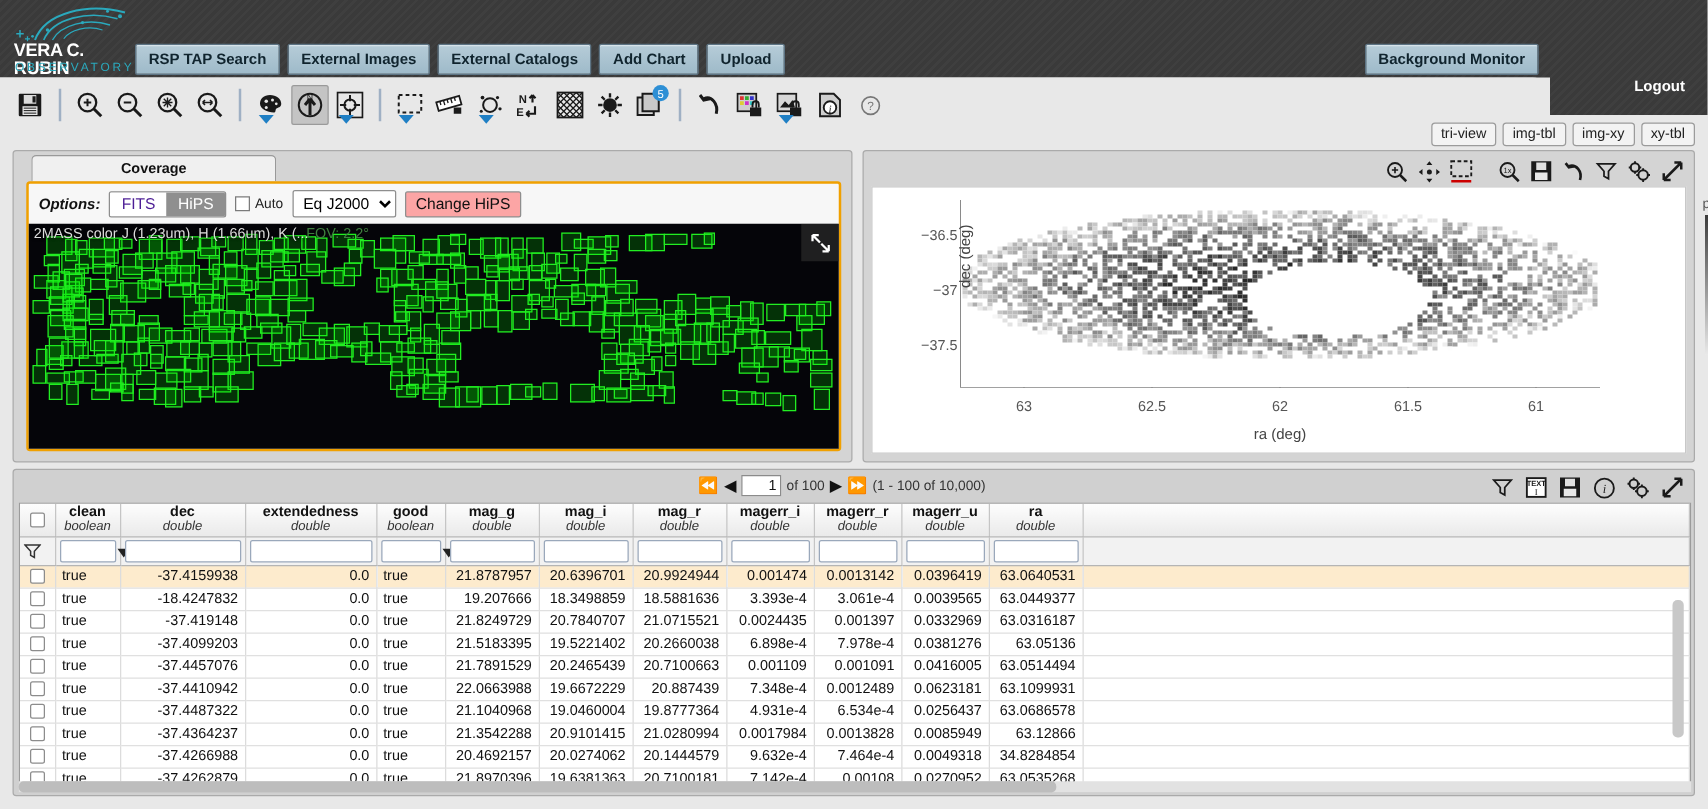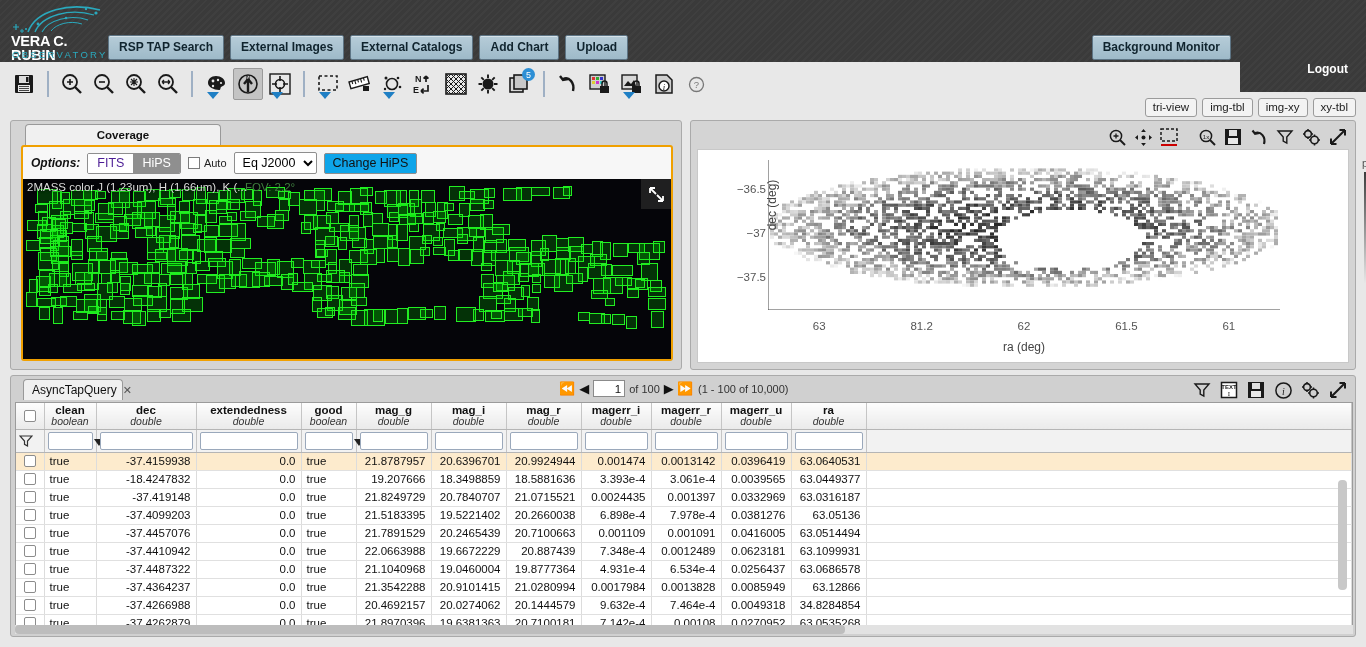--- a/index.html
+++ b/index.html
@@ -110,21 +110,21 @@
   .seg .on  { background: #8f8f8f; color: #ffffff; }
   #auto-wrap { display: flex; align-items: center; gap: 4px; }
   #auto-box { width: 12px; height: 12px; border: 1px solid #7b7b7b; background: #fff; cursor: pointer; }
   #auto-label { font-size: 11px; color: #222; }
   #coord-select {
     font-size: 12.5px; padding: 2px 4px; border: 1px solid #8e8e8e; background: #fff;
     font-family: "Liberation Sans", sans-serif; border-radius: 2px; cursor: pointer;
   }
   #change-hips {
     font-size: 12.5px; padding: 2px 8px 3px 8px; border: 1px solid #8e8e8e;
-    background: #0ea5e9; border-radius: 2px; cursor: pointer; color: #111;
+    background: #fca5a5; border-radius: 2px; cursor: pointer; color: #111;
   }
   #sky-view {
     position: absolute; left: 0; top: 32px; width: 648px; height: 180px;
     background: #050509; overflow: hidden;
   }
   #hips-title {
     position: absolute; left: 4px; top: 2px; font-size: 11.5px; color: #dcdcdc; z-index: 4;
     text-shadow: 0 0 3px #000;
   }
   #fov-label {
@@ -2776,39 +2776,33 @@
           <path d="M0 75 h-5" stroke="#444" stroke-width="1"></path>
           <path d="M0 119.11764705882345 h-5" stroke="#444" stroke-width="1"></path>
         </svg>
       <div id="yticks">
           <div class="ytick" style="top: 22.8824px;">−36.5</div>
           <div class="ytick" style="top: 67px;">−37</div>
           <div class="ytick" style="top: 111.118px; text-align: right;">−37.5</div>
         </div>
       <div id="xticks">
           <div class="xtick" style="left: 51.2px;">63</div>
-          <div class="xtick" style="left: 153.6px;">81.2</div>
+          <div class="xtick" style="left: 153.6px;">62.5</div>
           <div class="xtick" style="left: 256px;">62</div>
           <div class="xtick" style="left: 358.4px;">61.5</div>
           <div class="xtick" style="left: 460.8px;">61</div>
         </div>
       <div id="cbar"></div>
       <div id="cbar-title">pts</div>
       <div id="cbticks"></div>
     </div>
   </div>
 </div>
 
 <div class="panel" id="table-panel">
-  <div class="tabstrip">
-    <div class="tab" id="asynctap-tab">
-      <span>AsyncTapQuery</span>
-      <span class="tab-close">✕</span>
-    </div>
-  </div>
 
   <div id="pagination">
     <span class="pgbtn">⏪</span>
     <span class="pgbtn">◀</span>
     <input id="page-input" value="1" style="">
     <span>of 100</span>
     <span class="pgbtn">▶</span>
     <span class="pgbtn">⏩</span>
     <span>(1 - 100 of 10,000)</span>
   </div>

